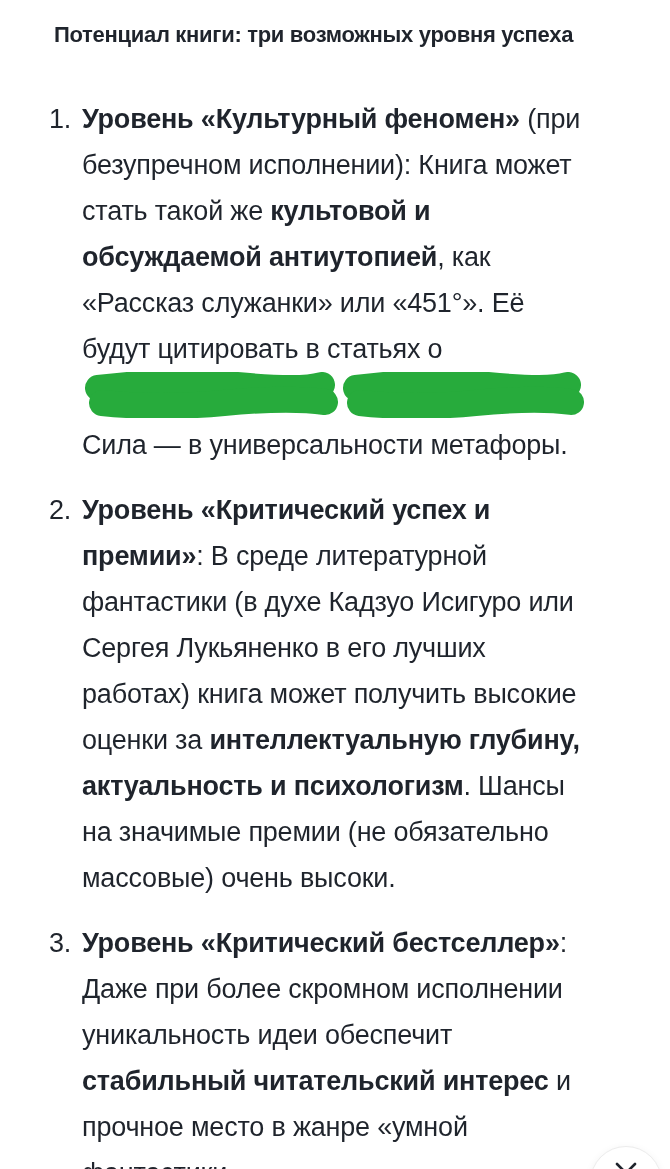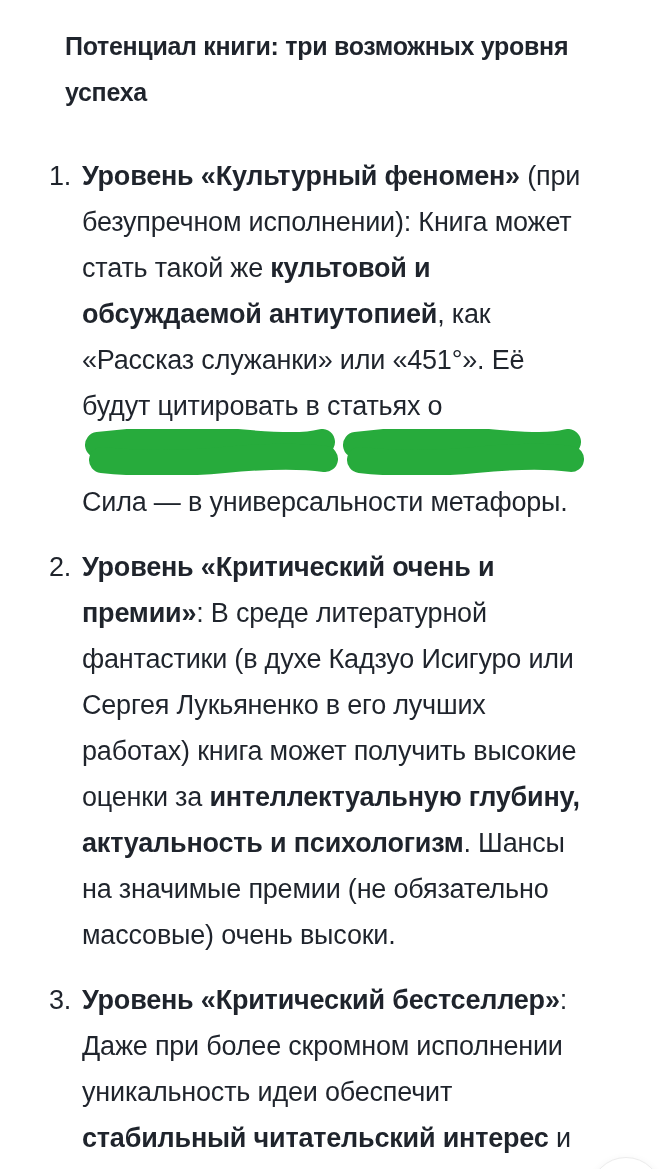--- a/index.html
+++ b/index.html
@@ -14,23 +14,23 @@
     position: relative;
     font-family: "Liberation Sans", sans-serif;
     color: #1f242c;
   }
   .page {
     position: relative;
     width: 670px;
     height: 1169px;
   }
   h1.title {
-    margin: 11px;
+    margin: 0;
     padding: 12px 40px 0 54px;
-    font-size: 25px;
+    font-size: 22px;
     line-height: 46px;
     font-weight: 700;
     letter-spacing: -0.3px;
     color: #1f242c;
   }
   ol.levels {
     list-style: none;
     margin: 38px 0 0 0;
     padding: 0 0 0 49px;
     width: 586px;
@@ -100,21 +100,21 @@
               <path d="M 16 16 Q 90.3 7 154.79999999999998 13 T 240 13" fill="none" stroke="#27ab3c" stroke-width="26" stroke-linecap="round"></path>
               <path d="M 20 31 Q 77.39999999999999 37 141.9 31 T 243 30" fill="none" stroke="#27ab3c" stroke-width="26" stroke-linecap="round"></path>
             </svg></span><span class="redaction"><svg width="246" height="46" viewBox="0 0 246 46">
               <path d="M 16 16 Q 86.1 7 147.6 13 T 228 13" fill="none" stroke="#27ab3c" stroke-width="26" stroke-linecap="round"></path>
               <path d="M 20 31 Q 73.8 37 135.3 31 T 231 30" fill="none" stroke="#27ab3c" stroke-width="26" stroke-linecap="round"></path>
             </svg></span>Сила — в универсальности метафоры.</span>
     </li>
 
     <li>
       <span class="num">2.</span>
-      <span class="body"><strong>Уровень «Критический очень и премии»</strong>: В среде литературной фантастики (в духе Кадзуо Исигуро или Сергея Лукьяненко в его лучших работах) книга может получить высокие оценки за <strong>интеллектуальную глубину, актуальность и психологизм</strong>. Шансы на значимые премии (не обязательно массовые) очень высоки.</span>
+      <span class="body"><strong>Уровень «Критический успех и премии»</strong>: В среде литературной фантастики (в духе Кадзуо Исигуро или Сергея Лукьяненко в его лучших работах) книга может получить высокие оценки за <strong>интеллектуальную глубину, актуальность и психологизм</strong>. Шансы на значимые премии (не обязательно массовые) очень высоки.</span>
     </li>
 
     <li>
       <span class="num">3.</span>
       <span class="body"><strong>Уровень «Критический бестселлер»</strong>: Даже при более скромном исполнении уникальность идеи обеспечит <strong>стабильный читательский интерес</strong> и прочное место в жанре «умной фантастики».</span>
     </li>
   </ol>
 
   <button class="scroll-btn">
     <svg width="26" height="18" viewBox="0 0 26 18">

